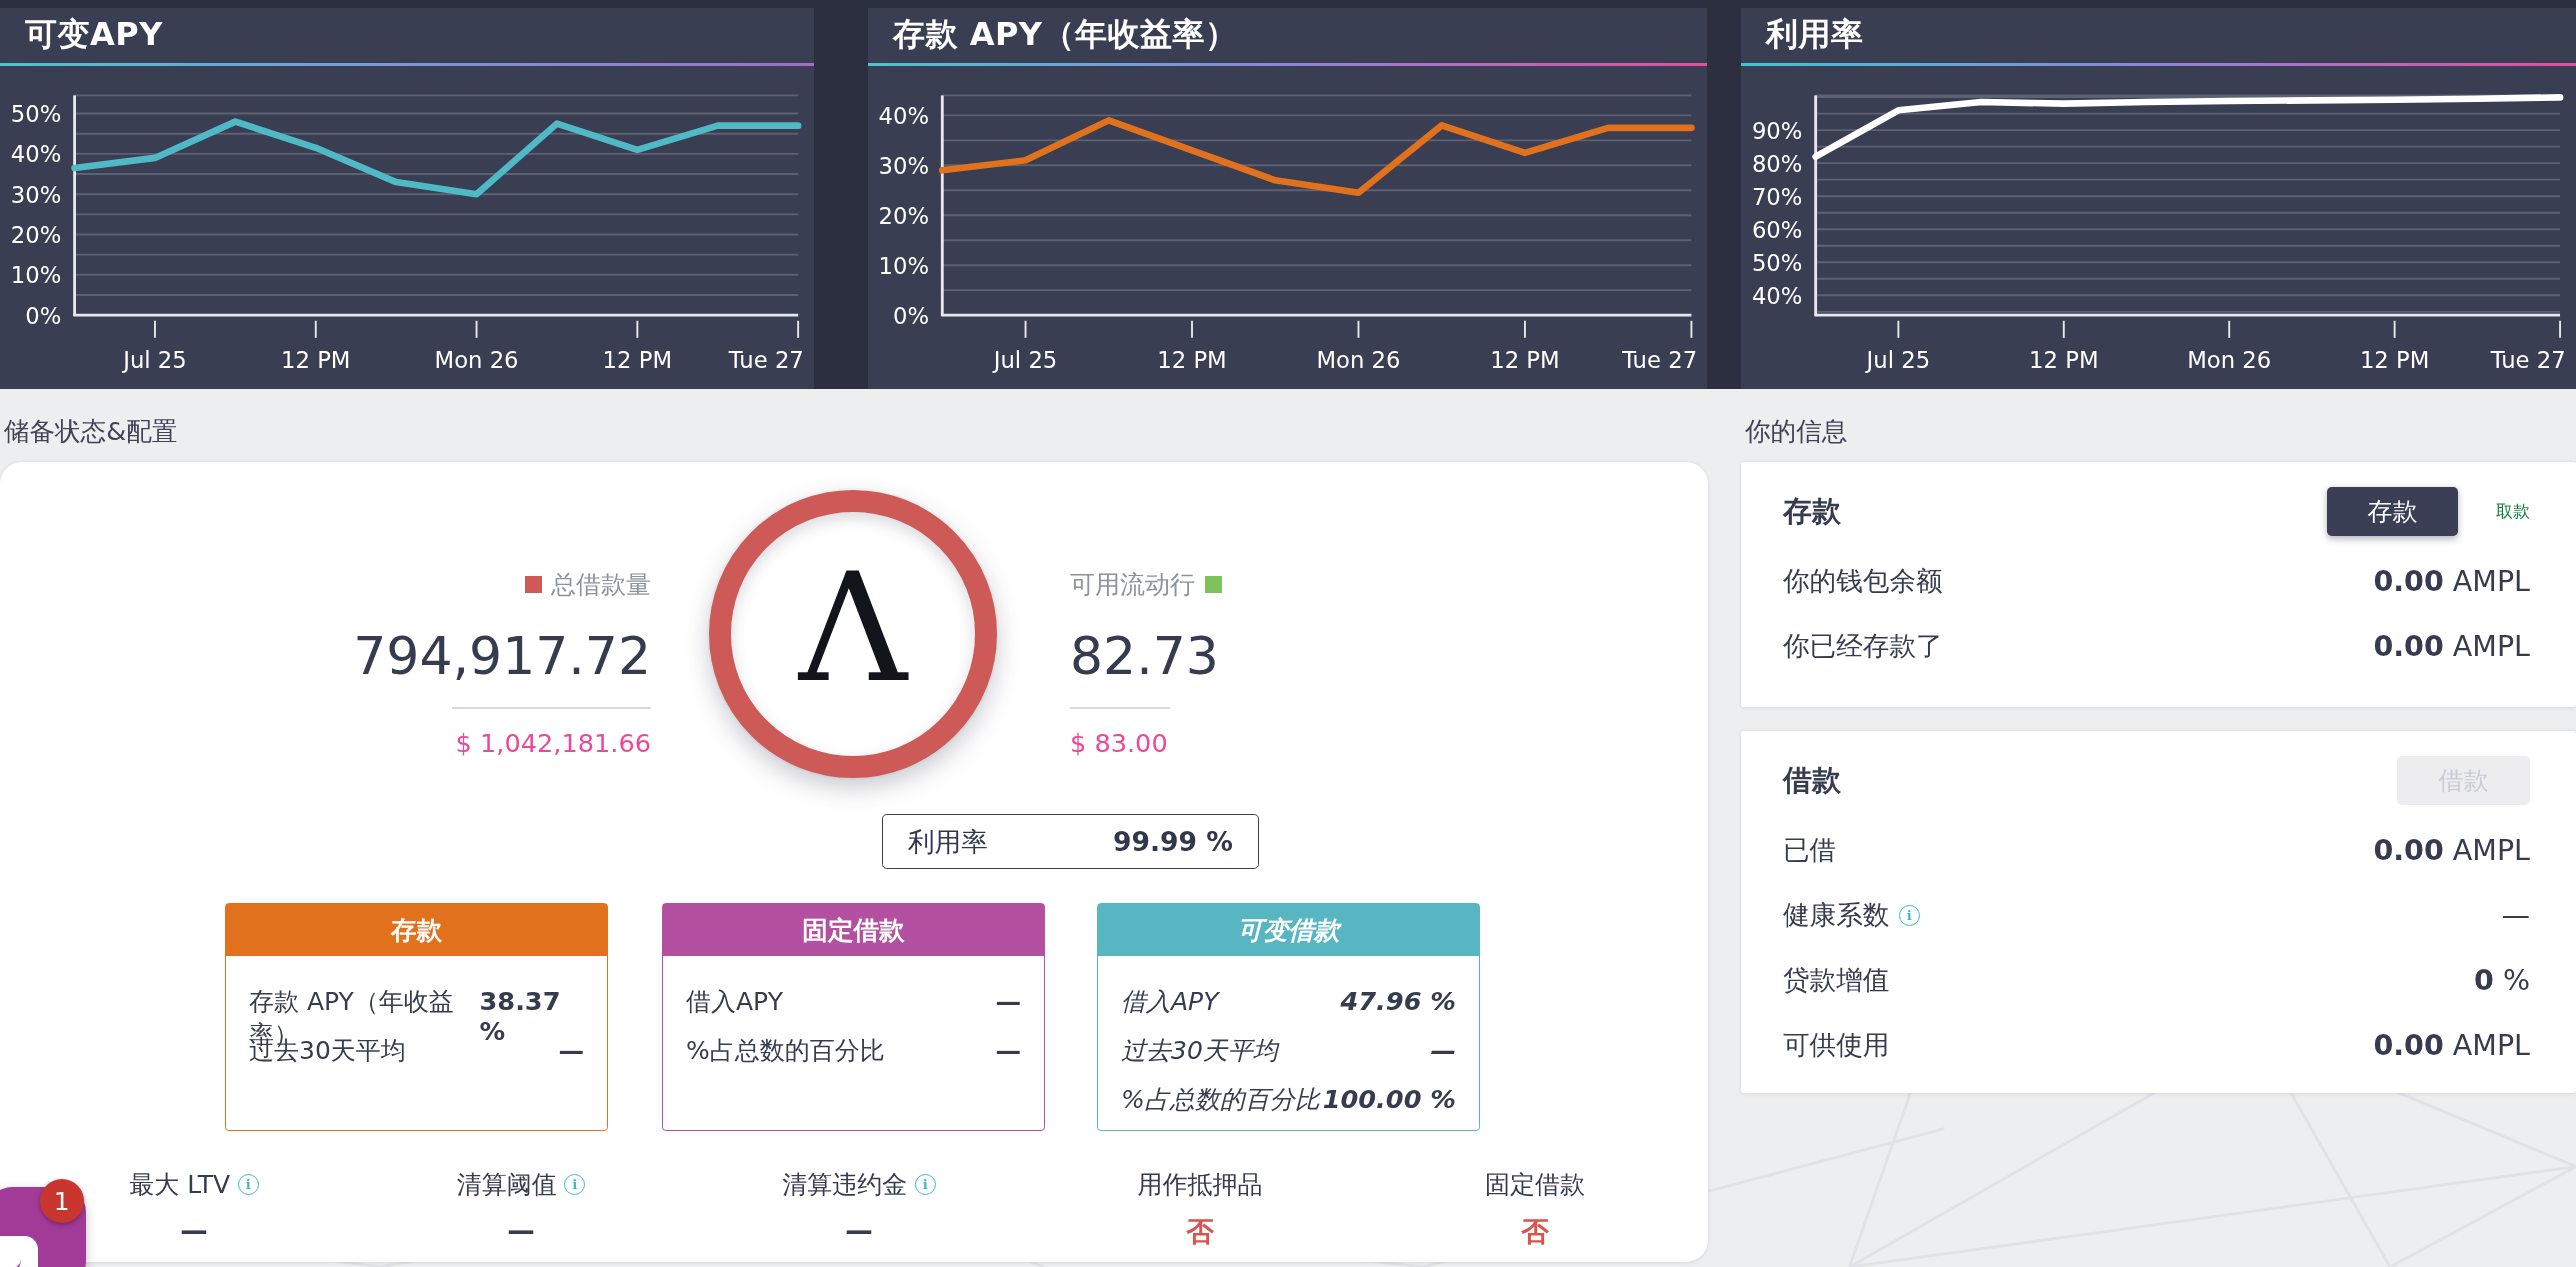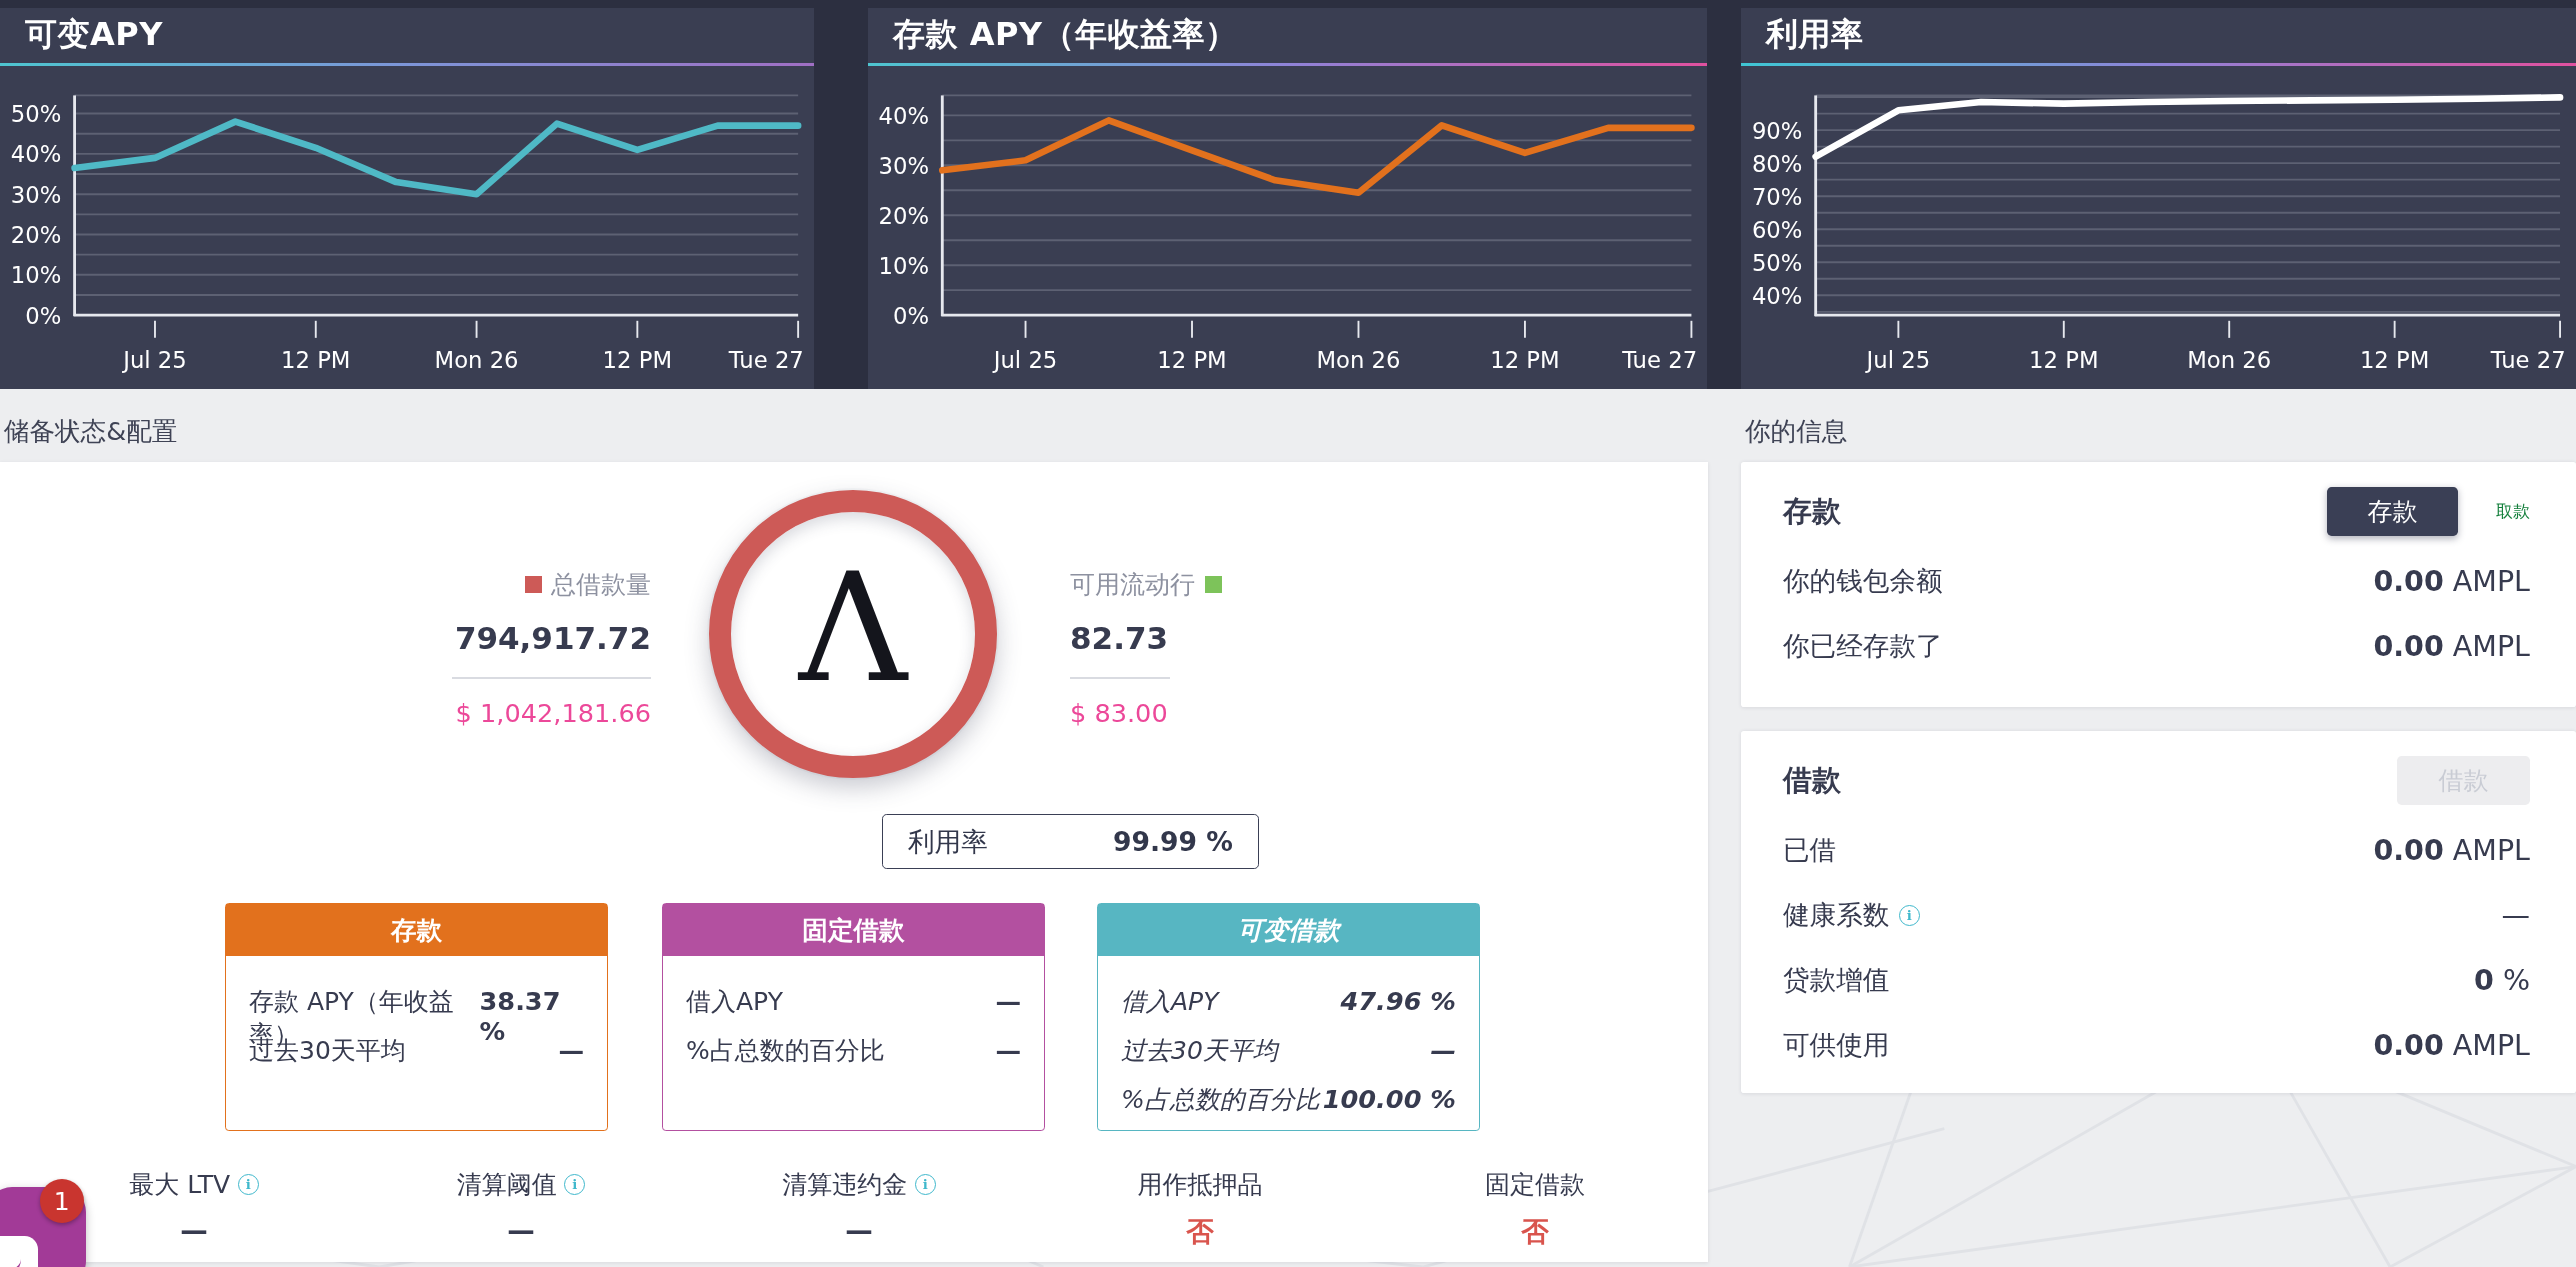--- a/index.html
+++ b/index.html
@@ -29,28 +29,28 @@
   .section-label { position:absolute; font-size:25.6px; color:#3f4355; z-index:3; }
   #label-reserve { left:3.8px;  top:414px; }
   #label-user    { left:1745px; top:414px; }
 
   
   .mesh { position:absolute; left:0; top:996px; width:2576px; height:271px; z-index:0; }
   .mesh line { stroke:#e0e2e6; stroke-width:3; }
 
   
   .reserve-panel { position:absolute; left:0; top:462px; width:1708px; height:800px;
-    background:#ffffff; box-shadow:0 0.9px 3.8px rgba(40,44,70,.10); z-index:2; }
+    background:#ffffff; box-shadow:0 0.9px 3.8px rgba(40,44,70,.10); z-index:2;border-radius:22px; }
 
   .stat-col { position:absolute; top:106px; display:flex; flex-direction:column; }
   .stat-col.left  { left:285px; width:366px; align-items:flex-end; text-align:right; }
   .stat-col.right { left:1070px; width:366px; align-items:flex-start; text-align:left; }
   .legend-row { display:flex; align-items:center; gap:9.5px; font-size:25px; color:#8d91a0; }
   .legend-sq { width:17px; height:17px; display:inline-block; }
-  .big-num { font-size:31px; font-weight:bold; color:#373b4f; margin-top:19px; }
+  .big-num { font-size:52px; font-weight:normal; color:#373b4f; margin-top:25px; }
   .col-divider { height:1.9px; background:#d9dbe1; margin:21px 0 19px; }
   .stat-col.left  .col-divider { width:199px; }
   .stat-col.right .col-divider { width:100px; }
   .usd-val { font-size:25.6px; color:#ec4899; }
 
   .ring { position:absolute; left:709px; top:27.5px; width:288px; height:288px;
     border-radius:50%; border:22px solid #cd5a57; background:#ffffff;
     box-shadow:0 9.5px 25px rgba(60,64,90,.28), 0 0 0 1.9px rgba(60,64,90,.04), inset 0 5.7px 15px rgba(60,64,90,.20);
     display:flex; align-items:center; justify-content:center; }
   .lambda { font-family:"DejaVu Serif","Liberation Serif",serif; font-size:150px; color:#14151c; line-height:1; transform:translateY(-5.7px); }

